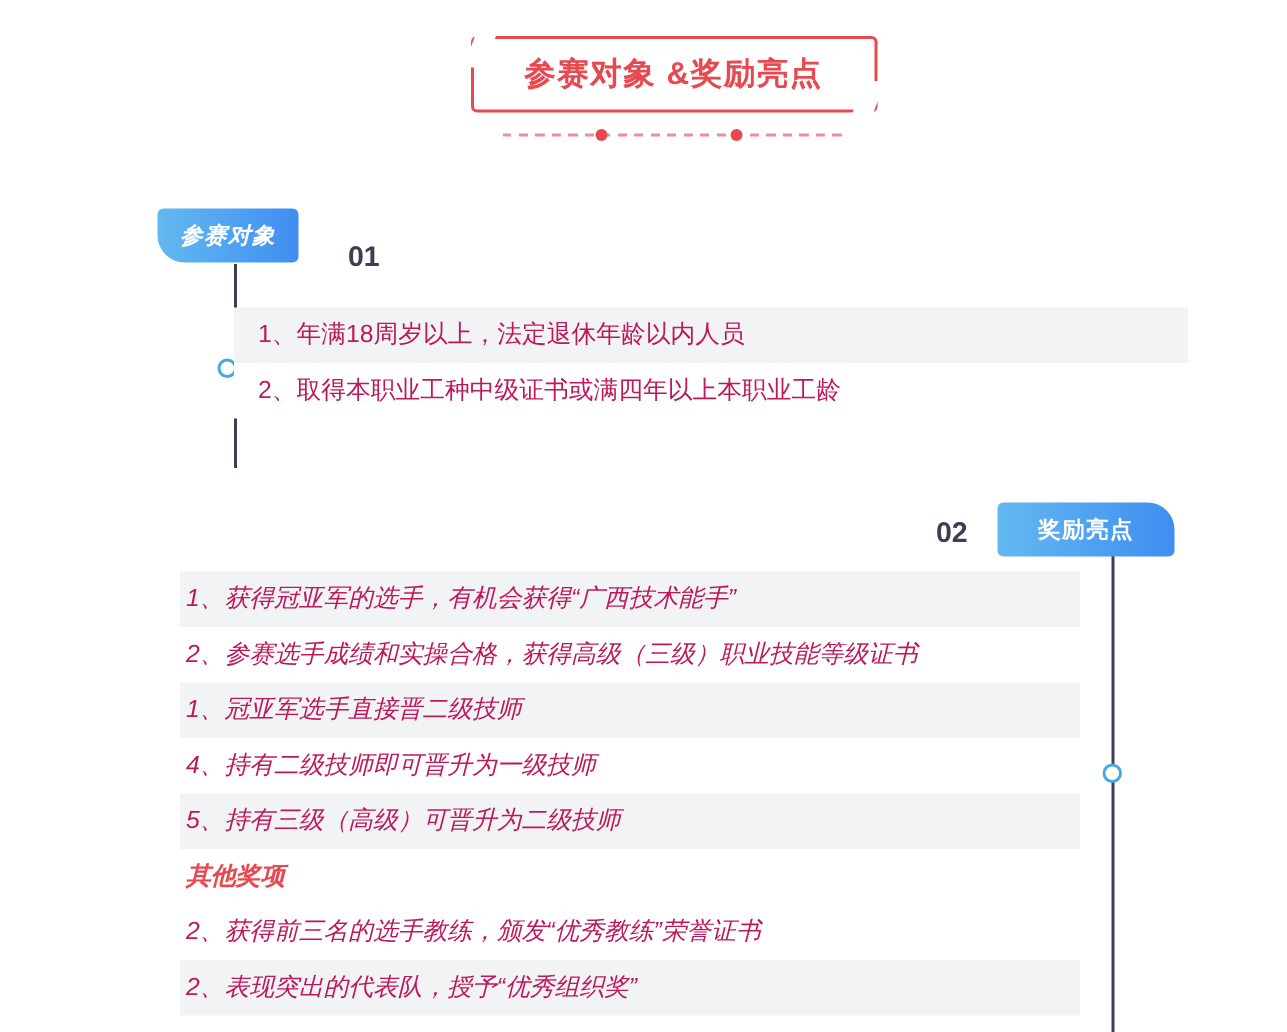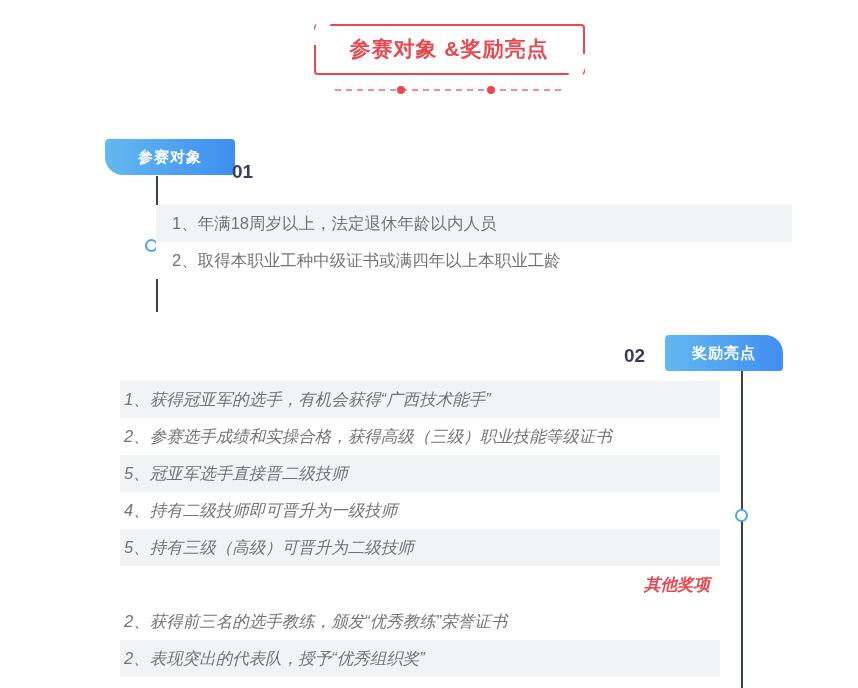--- a/index.html
+++ b/index.html
@@ -95,22 +95,23 @@
     display: flex;
     align-items: center;
     justify-content: center;
     color: #ffffff;
     font-size: 15px;
     font-weight: bold;
     letter-spacing: 1px;
     background: linear-gradient(to right, #63b9f0, #3f8ef0);
   }
   .pill-a {
-    left: 105px; top: 139px; width: 130px;
+    left: 105px; top: 139px; width: 94px;
     border-radius: 4px 4px 4px 18px;
+    font-style: italic;
   }
   .pill-b {
     left: 665px; top: 335px; width: 118px;
     border-radius: 4px 18px 4px 4px;
   }
   .num {
     position: absolute;
     color: #3a3f52;
     font-size: 19px;
     font-weight: bold;
@@ -123,28 +124,28 @@
   
   .block {
     position: absolute;
   }
   .block-a { left: 156px; top: 205px; width: 636px; }
   .block-b { left: 120px; top: 381px; width: 600px; }
 
   .row {
     position: relative;
     font-size: 16.5px;
-    color: #737373;
+    color: #be185d;
     line-height: 21px;
     padding: 8px 10px 8px 14px;
     white-space: nowrap;
   }
   .row.stripe { background: #f2f3f5; }
   .row.plain  { background: #ffffff; }
-  .row.accent { color: #e8484f; font-weight: bold; text-align: right; }
+  .row.accent { color: #e8484f; font-weight: bold; }
 
   .block-a .row { padding-left: 16px; }
   .block-b .row { padding-left: 4px; font-style: italic; }
 </style>
 </head>
 <body>
 
 <div class="title-wrap">
   <div class="title-box">
     <div class="title-text">参赛对象 &amp;奖励亮点</div>
@@ -171,19 +172,19 @@
 </div>
 
 <div class="label-pill pill-b">
   <span>奖励亮点</span>
 </div>
 <div class="num num-b">02</div>
 
 <div class="block block-b">
   <div class="row stripe">1、获得冠亚军的选手，有机会获得“广西技术能手”</div>
   <div class="row plain">2、参赛选手成绩和实操合格，获得高级（三级）职业技能等级证书</div>
-  <div class="row stripe">5、冠亚军选手直接晋二级技师</div>
+  <div class="row stripe">1、冠亚军选手直接晋二级技师</div>
   <div class="row plain">4、持有二级技师即可晋升为一级技师</div>
   <div class="row stripe">5、持有三级（高级）可晋升为二级技师</div>
   <div class="row accent plain">其他奖项</div>
   <div class="row plain">2、获得前三名的选手教练，颁发“优秀教练”荣誉证书</div>
   <div class="row stripe">2、表现突出的代表队，授予“优秀组织奖”</div>
 </div>
 
 </body></html>

